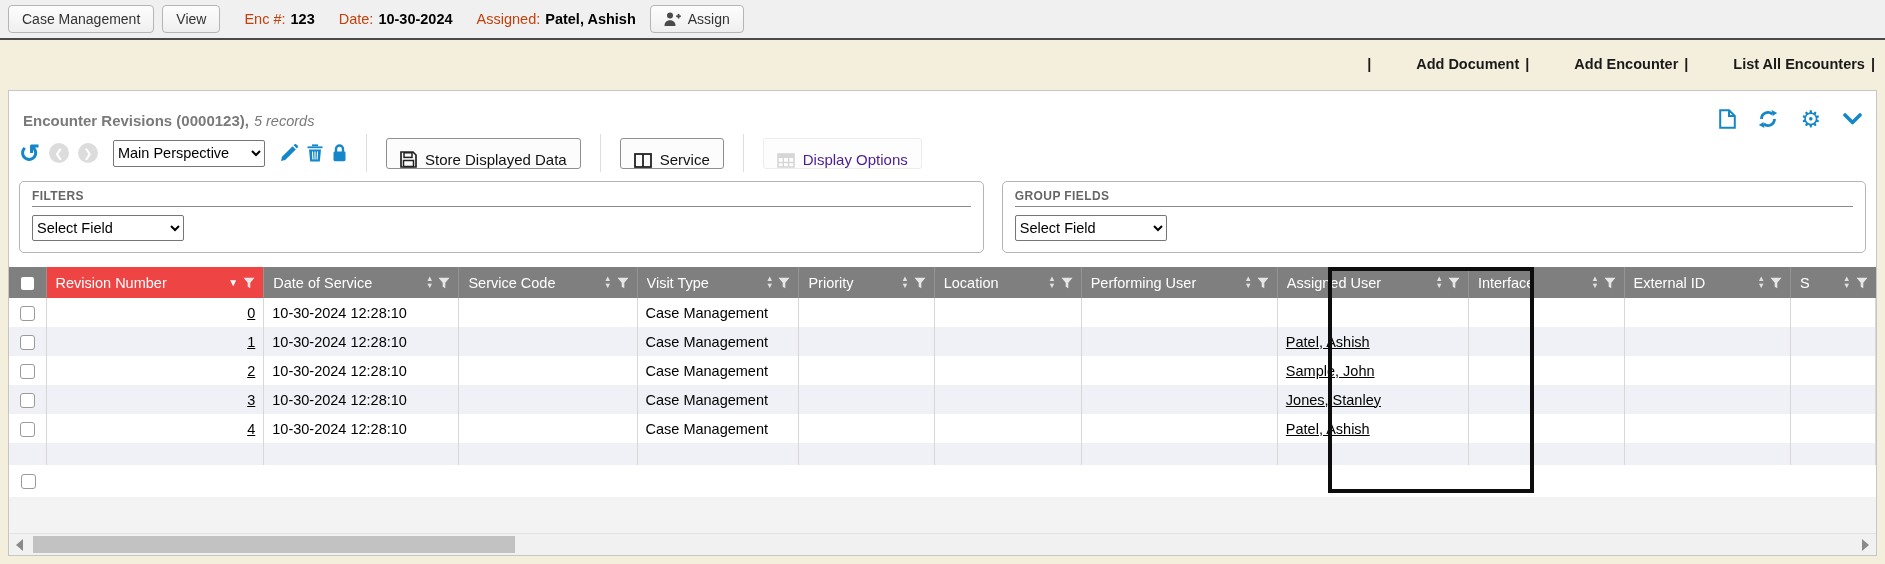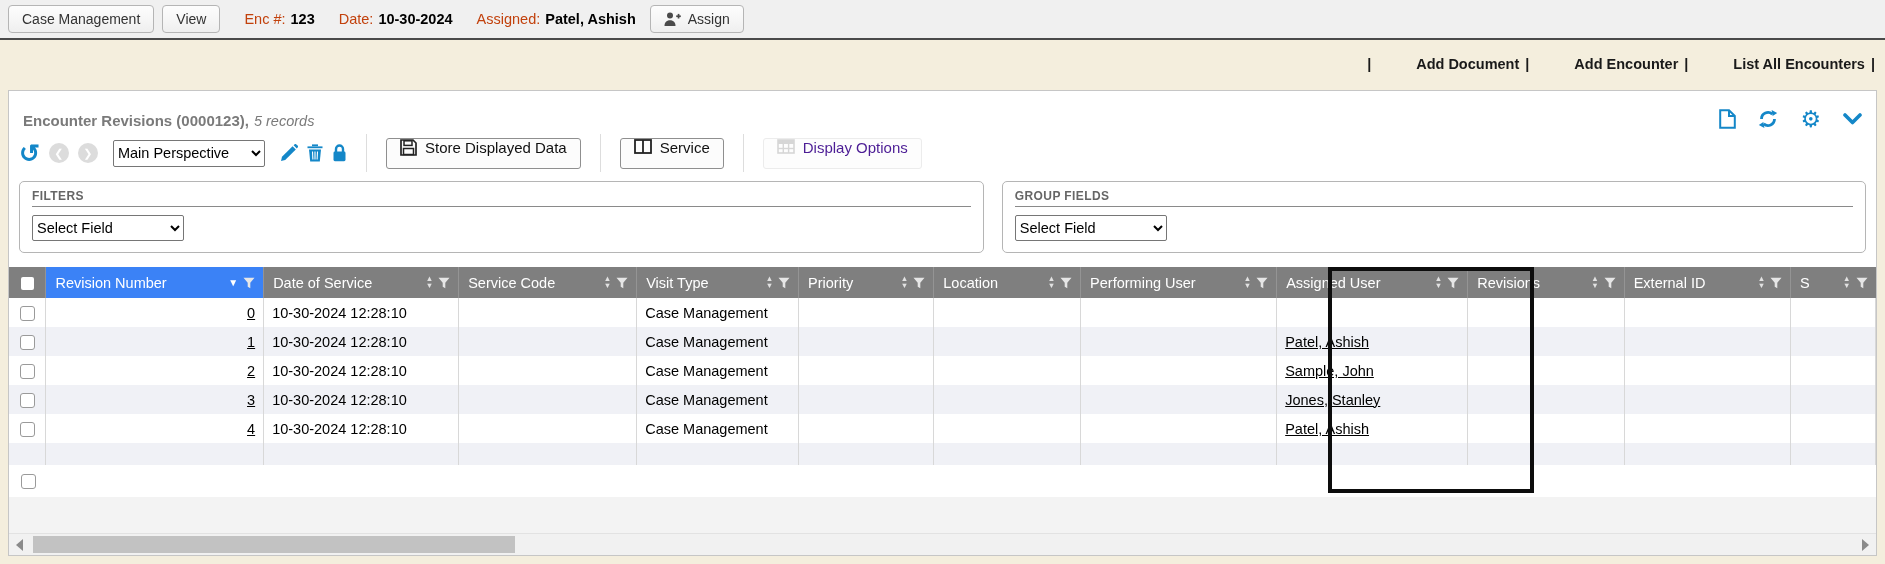--- a/index.html
+++ b/index.html
@@ -34,40 +34,40 @@
 
   
   .grid-toolbar { height:48px; display:flex; align-items:center; padding:0 10px; gap:9px; flex:none; }
   .undo-glyph { font-size:25px; font-weight:bold; color:#1487c8; line-height:24px; cursor:pointer; }
   .nav-circle { width:20px; height:20px; border-radius:50%; background:#dcdcdc; color:#fff;
     font-size:11px; display:inline-flex; align-items:center; justify-content:center; }
   .perspective-select { height:27px; min-width:152px; border:1px solid #767676; border-radius:2px;
     font-size:14.5px; font-family:"Liberation Sans",sans-serif; background:#fff; margin-left:6px; }
   .icon-blue { display:inline-flex; cursor:pointer; }
   .vdivider { width:1px; height:38px; background:#ddd; margin:0 10px; }
-  .grid-btn { display:inline-flex; align-items:flex-start; gap:8px; height:31px; padding:0 13px;
+  .grid-btn { display:inline-flex; align-items:flex-end; gap:8px; height:31px; padding:0 13px;
     background:#fcfcfc; border:1px solid #8f8f8f; border-radius:3px; font-size:15px; color:#111; cursor:pointer; }
   .grid-btn.disabled { border-color:#ececec; color:#4c1d95; background:#fdfdfd; cursor:default; }
 
   
   .filters-row { display:flex; gap:18px; margin:4px 10px 0 10px; flex:none; }
   .filter-box { border:1px solid #b5b5b5; border-radius:5px; padding:7px 12px 10px 12px; height:72px; }
   .filter-box.filters { flex:1.12; }
   .filter-box.groups  { flex:1; }
   .filter-label { font-size:12px; font-weight:bold; color:#666; letter-spacing:.4px;
     border-bottom:1px solid #8a8a8a; padding-bottom:3px; }
   .field-select { margin-top:8px; height:26px; width:152px; border:1px solid #767676; border-radius:2px;
     font-size:14.5px; font-family:"Liberation Sans",sans-serif; background:#fff; }
 
   
   .table-wrap { position:relative; margin-top:14px; overflow:hidden; flex:none; }
   table { border-collapse:collapse; table-layout:fixed; }
   thead th { background:#7f7f7f; height:31px; padding:0; border-left:1px solid #949494; }
   thead th:first-child { border-left:none; }
-  thead th.sorted { background:#3b82f6;margin-left:44px; }
+  thead th.sorted { background:#ef4444;margin-left:44px; }
   .hdr { display:flex; align-items:center; padding:0 8px 0 9px; gap:5px; color:#fff;
     font-size:14.5px; font-weight:normal; white-space:nowrap; overflow:hidden; }
   .hdr .lbl { flex:1; text-align:left; overflow:hidden; }
   .sort-both { display:inline-flex; flex-direction:column; font-size:7.5px; line-height:6.5px;
     color:#e2e2e2; cursor:pointer; }
   .sort-desc { font-size:10px; color:#fff; cursor:pointer; }
   tbody td { height:29px; padding:0 8px; font-size:14.5px; color:#000;
     border-right:1px solid #d8d8d8; white-space:nowrap; overflow:hidden; background:transparent; }
   tbody tr:nth-child(even) td { background:#f0f1f6; }
   tbody tr.empty-row td { height:22px; }
@@ -359,21 +359,21 @@
                   <span>▲</span>
                   <span>▼</span>
                 </span>
                 <svg width="12" height="12" viewBox="0 0 12 12">
                   <path d="M0.5 0.8 H11.5 L7.3 5.7 V11.2 L4.7 9.7 V5.7 Z" fill="#e6e6e6"></path>
                 </svg>
               </div>
             </th>
             <th>
               <div class="hdr">
-                <span class="lbl">Revisions</span>
+                <span class="lbl">Interface</span>
                 <span class="sort-both">
                   <span>▲</span>
                   <span>▼</span>
                 </span>
                 <svg width="12" height="12" viewBox="0 0 12 12">
                   <path d="M0.5 0.8 H11.5 L7.3 5.7 V11.2 L4.7 9.7 V5.7 Z" fill="#e6e6e6"></path>
                 </svg>
               </div>
             </th>
             <th>

